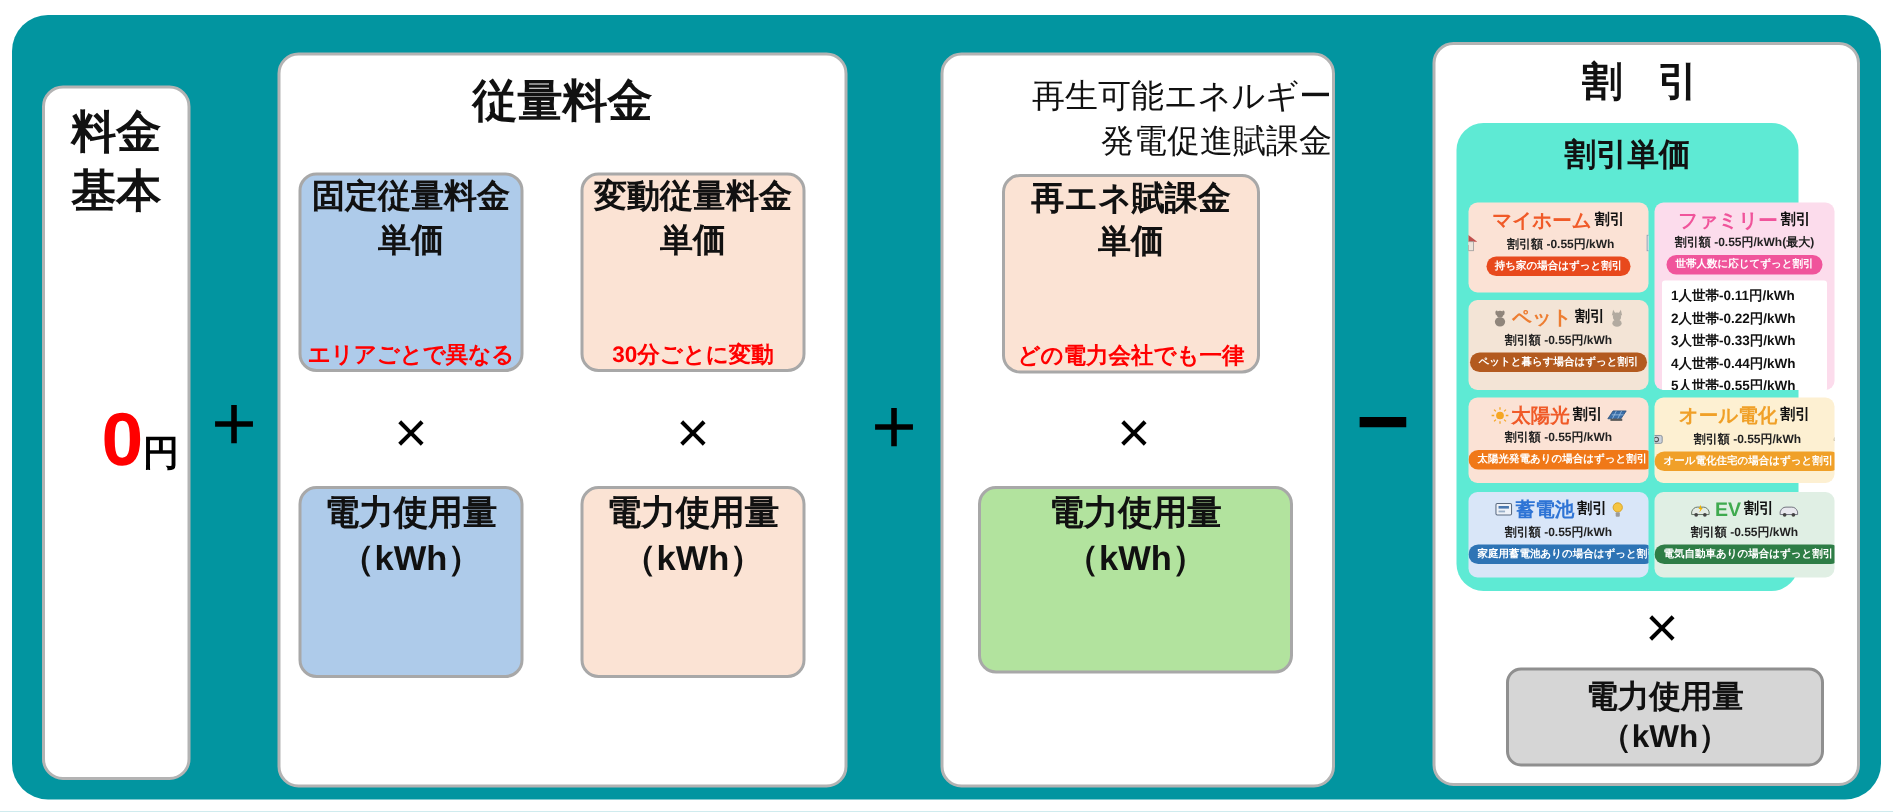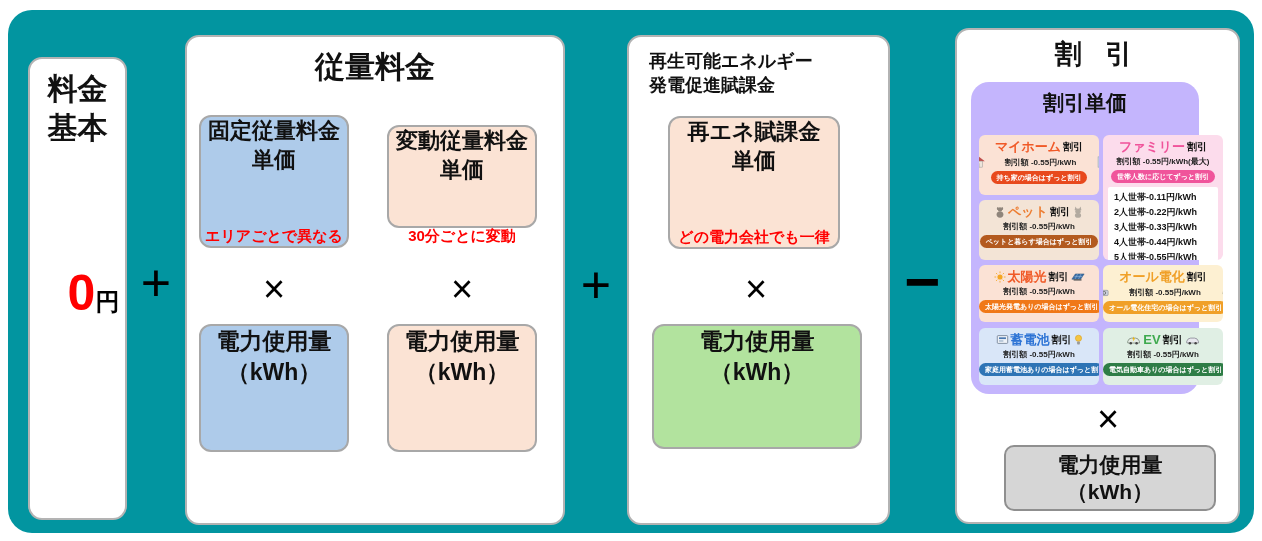--- a/index.html
+++ b/index.html
@@ -24,34 +24,34 @@
   .section-title{margin:10px 0 0;text-align:center;font-size:30px;font-weight:bold;}
   .box{position:absolute;border:2px solid #a8a8a8;border-radius:12px;box-sizing:border-box;
        display:flex;flex-direction:column;align-items:center;justify-content:space-between;text-align:center;gap:34px;}
   .box .bt{font-size:22px;font-weight:bold;line-height:1.3;}
   .box .note{margin-top:9px;font-size:15px;font-weight:bold;color:#ff0000;}
   .box .ut{font-size:23px;font-weight:bold;line-height:1.35;}
   .bg-blue{background:#aecbea;}
   .bg-peach{background:#fbe3d4;}
   .bg-green{background:#b2e39e;}
   .u-fixed{left:12px;top:78px;width:150px;height:133px;}
-  .u-var{left:200px;top:88px;width:150px;height:103px;}
+  .u-var{left:200px;top:78px;width:150px;height:133px;}
   .u-usage1{left:12px;top:287px;width:150px;height:128px;}
   .u-usage2{left:200px;top:287px;width:150px;height:128px;}
 
   
   .card-levy{left:619px;top:25px;width:263px;height:490px;}
-  .levy-title{margin:12px 0 0 20px;font-size:18px;line-height:1.35;font-weight:bold;text-align:left;}
+  .levy-title{margin:12px 0 0 20px;font-size:22px;line-height:1.35;font-weight:normal;text-align:right;}
   .l-unit{left:39px;top:79px;width:172px;height:133px;}
   .l-usage{left:23px;top:287px;width:210px;height:125px;}
 
   
   .card-disc{left:947px;top:18px;width:285px;height:496px;}
   .disc-title{margin:6px 0 0;text-align:center;font-size:27px;font-weight:bold;letter-spacing:8px;}
-  .panel{position:absolute;left:14px;top:52px;width:228px;height:312px;background:#c4b5fd;border-radius:18px;}
+  .panel{position:absolute;left:14px;top:52px;width:228px;height:312px;background:#5eead4;border-radius:18px;}
   .panel-title{margin:7px 0 0;text-align:center;font-size:21px;font-weight:bold;}
   .dc{position:absolute;border-radius:6px;box-sizing:border-box;overflow:hidden;}
   .dc-title{margin-top:5px;display:flex;justify-content:center;align-items:center;gap:2px;line-height:1;}
   .dc-title .c{font-weight:bold;font-size:13px;}
   .dc-title .b{font-weight:bold;font-size:10px;color:#111;}
   .dc-amount{margin-top:3px;display:flex;justify-content:center;align-items:center;gap:20px;
              font-size:8px;font-weight:bold;color:#222;white-space:nowrap;}
   .dc-pill{margin:3px auto 0;width:max-content;max-width:112px;border-radius:9px;color:#fff;
            font-size:7px;line-height:1;padding:3px 6px;text-align:center;font-weight:bold;white-space:nowrap;}
   .dc-table{background:#fff;margin:4px 5px 0;padding:3px 0;border-radius:2px;}

